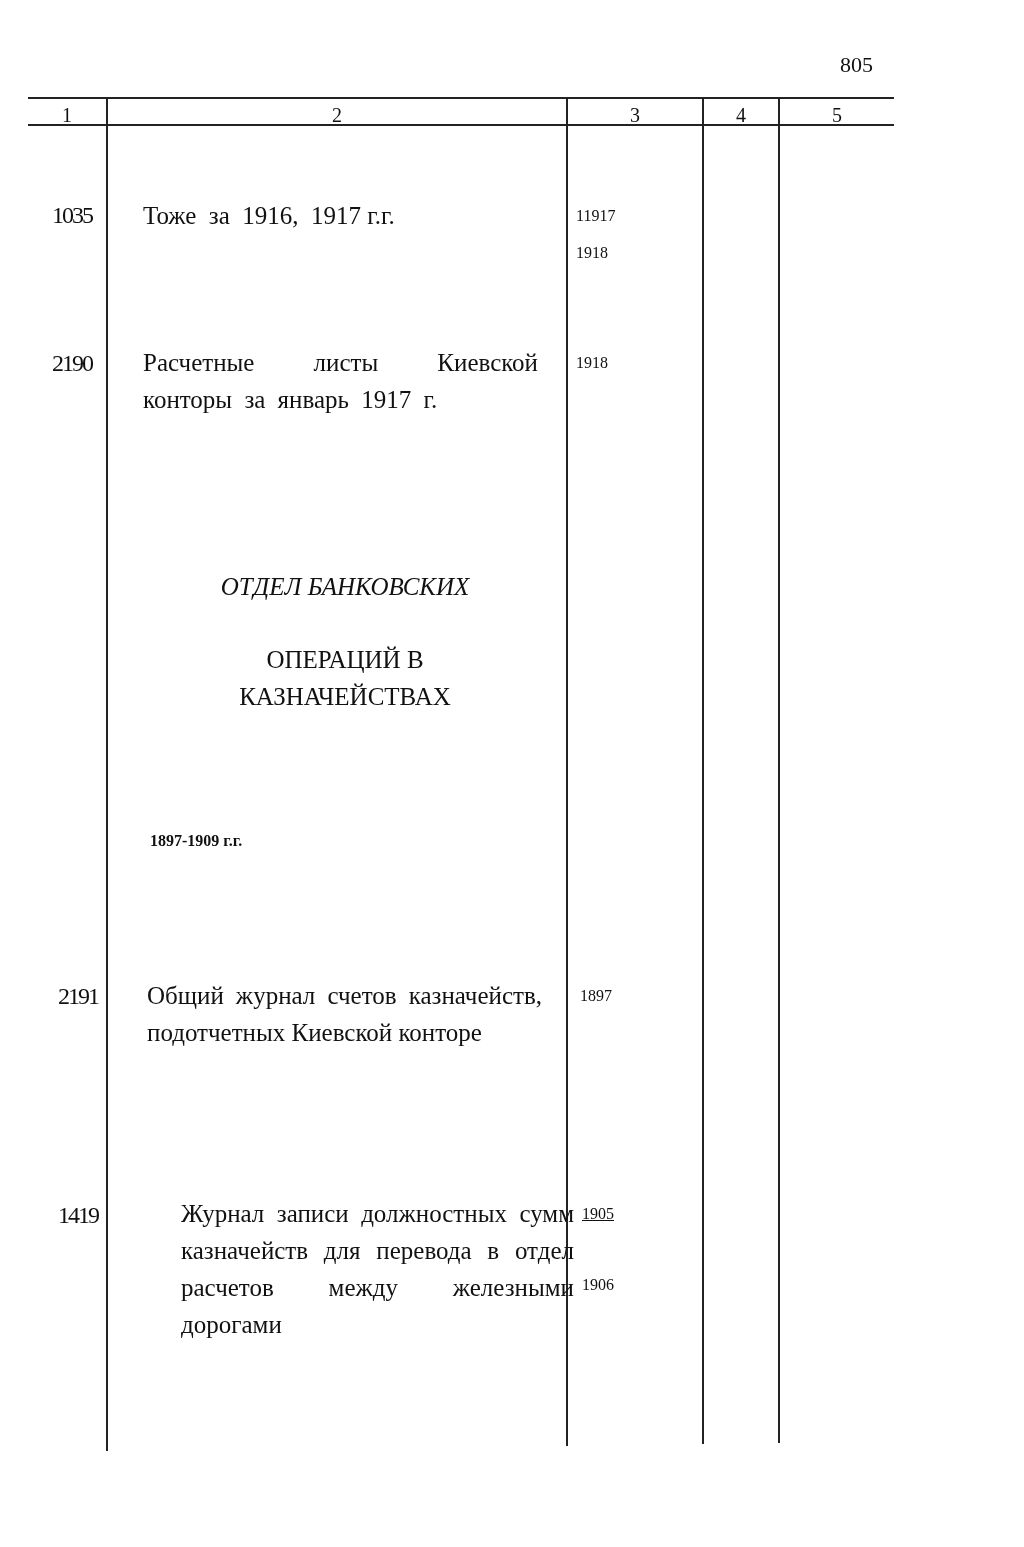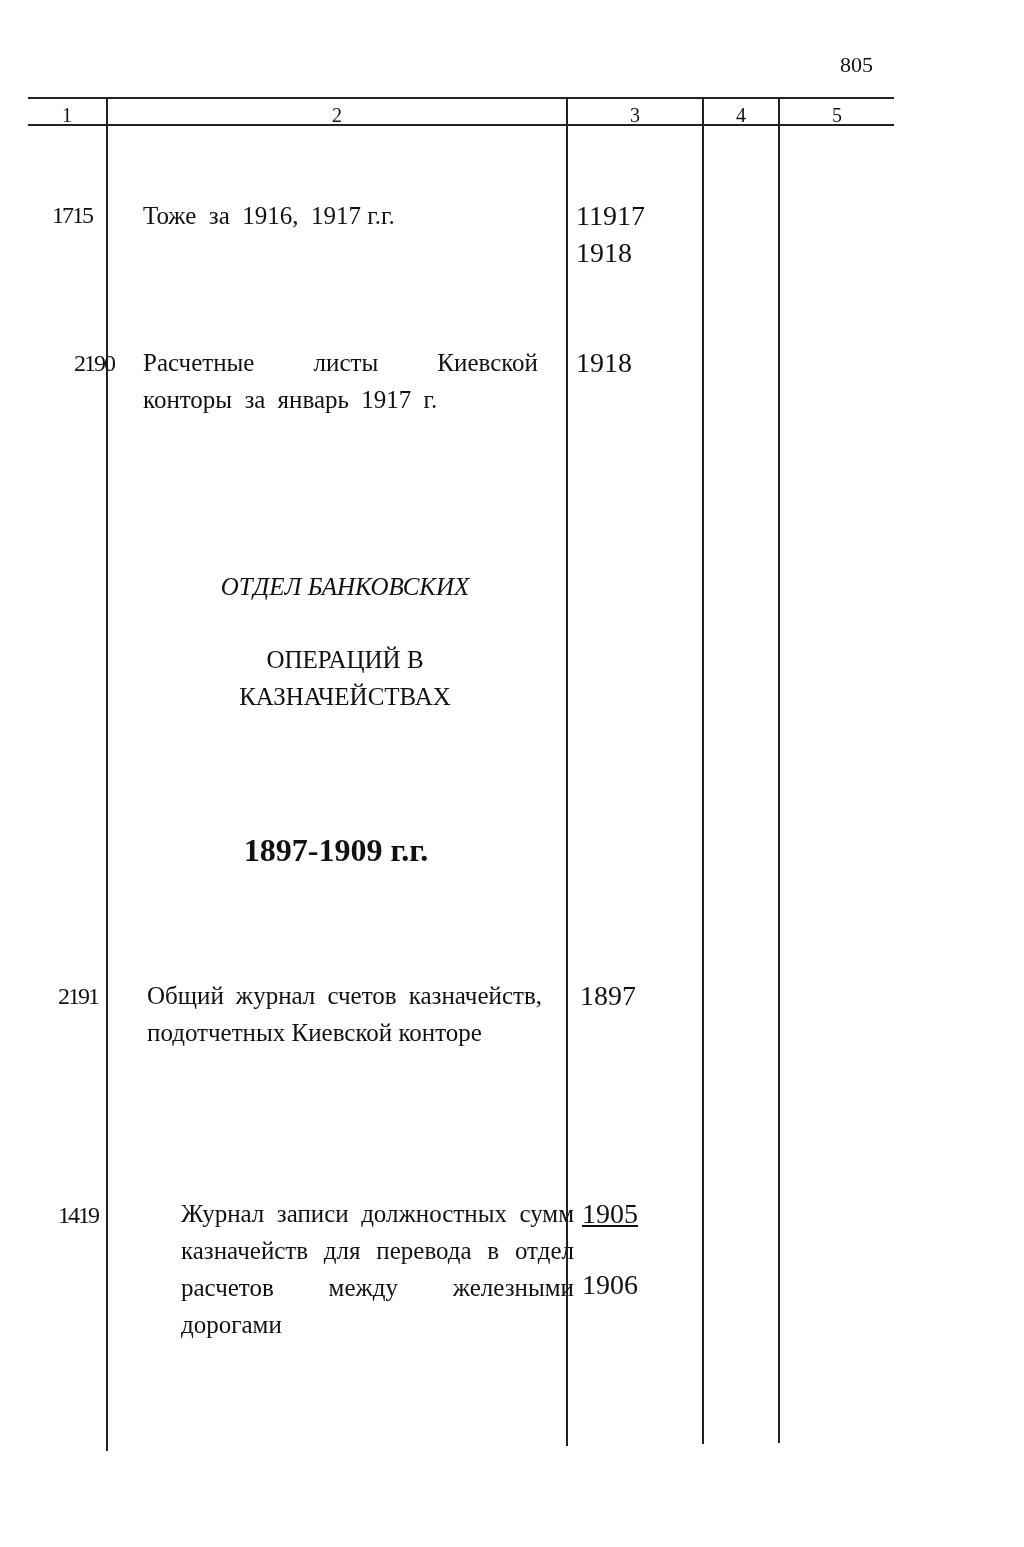--- a/index.html
+++ b/index.html
@@ -5,23 +5,23 @@
     html, body { margin:0; padding:0; background:#fff; }
     body { width:1024px; height:1547px; position:relative; overflow:hidden;
            font-family:"Liberation Serif", "DejaVu Serif", serif; color:#111; }
     .abs { position:absolute; }
     .page-num { left:840px; top:52px; font-size:22px; }
     .hline { position:absolute; background:#222; height:2px; }
     .vline { position:absolute; background:#222; width:2px; }
     .hdr { position:absolute; top:104px; font-size:20px; text-align:center; }
     .num { position:absolute; font-size:24px; letter-spacing:-2px; }
     .txt { position:absolute; font-size:25px; line-height:37px; text-align:justify; }
-    .yr { position:absolute; font-size:28px; line-height:37px; }
+    .yr { position:absolute; font-size:16px; line-height:37px; }
     .section { position:absolute; left:150px; width:390px; text-align:center; font-size:25px; line-height:36px; }
-    .section-years { position:absolute; left:141px; width:390px; text-align:center; font-size:32px; font-weight:bold; }
+    .section-years { position:absolute; left:150px; width:390px; font-size:16px; font-weight:bold; }
   </style>
 </head>
 <body>
 
 <div>
   <div class="abs page-num">805</div>
 
   <div class="hline" style="left:28px; top:97px; width:866px;"></div>
   <div class="hline" style="left:28px; top:124px; width:866px;"></div>
 
@@ -30,28 +30,28 @@
   <div class="vline" style="left:702px; top:97px; height:1347px;"></div>
   <div class="vline" style="left:778px; top:97px; height:1346px;"></div>
 
   <div class="hdr" style="left:28px; width:78px;">1</div>
   <div class="hdr" style="left:108px; width:458px;">2</div>
   <div class="hdr" style="left:568px; width:134px;">3</div>
   <div class="hdr" style="left:704px; width:74px;">4</div>
   <div class="hdr" style="left:780px; width:114px;">5</div>
 
   <div>
-    <div class="num" style="left:52px; top:202px;">1715</div>
+    <div class="num" style="left:52px; top:202px;">1035</div>
     <div class="txt" style="left:143px; top:197px; width:395px; text-align:left; white-space:pre;">Тоже  за  1916,  1917 г.г.</div>
     <div class="yr" style="left:576px; top:197px;">11917</div>
     <div class="yr" style="left:576px; top:234px;">1918</div>
   </div>
 
   <div>
-    <div class="num" style="left:52px; top:350px;margin-left:22px;">2190</div>
+    <div class="num" style="left:52px; top:350px;">2190</div>
     <div class="txt" style="left:143px; top:344px; width:395px; text-align-last:left; word-spacing:6px;">Расчетные листы Киевской конторы за январь 1917 г.</div>
     <div class="yr" style="left:576px; top:344px;">1918</div>
   </div>
 
   <div>
     <div class="section" style="top:569px;font-style:italic;">ОТДЕЛ БАНКОВСКИХ</div>
     <div class="section" style="top:642px;">ОПЕРАЦИЙ В</div>
     <div class="section" style="top:679px;">КАЗНАЧЕЙСТВАХ</div>
     <div class="section-years" style="top:832px;">1897-1909 г.г.</div>
   </div>

